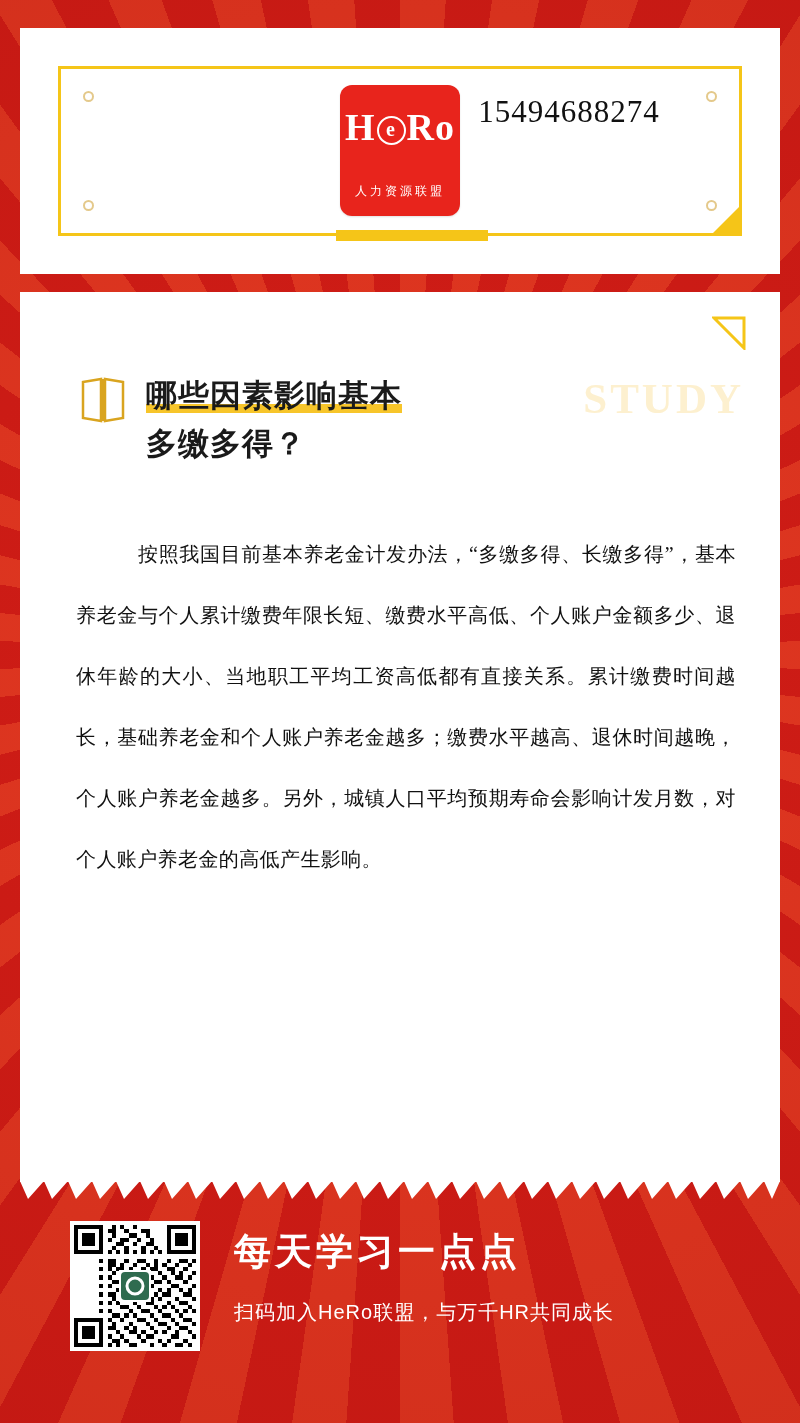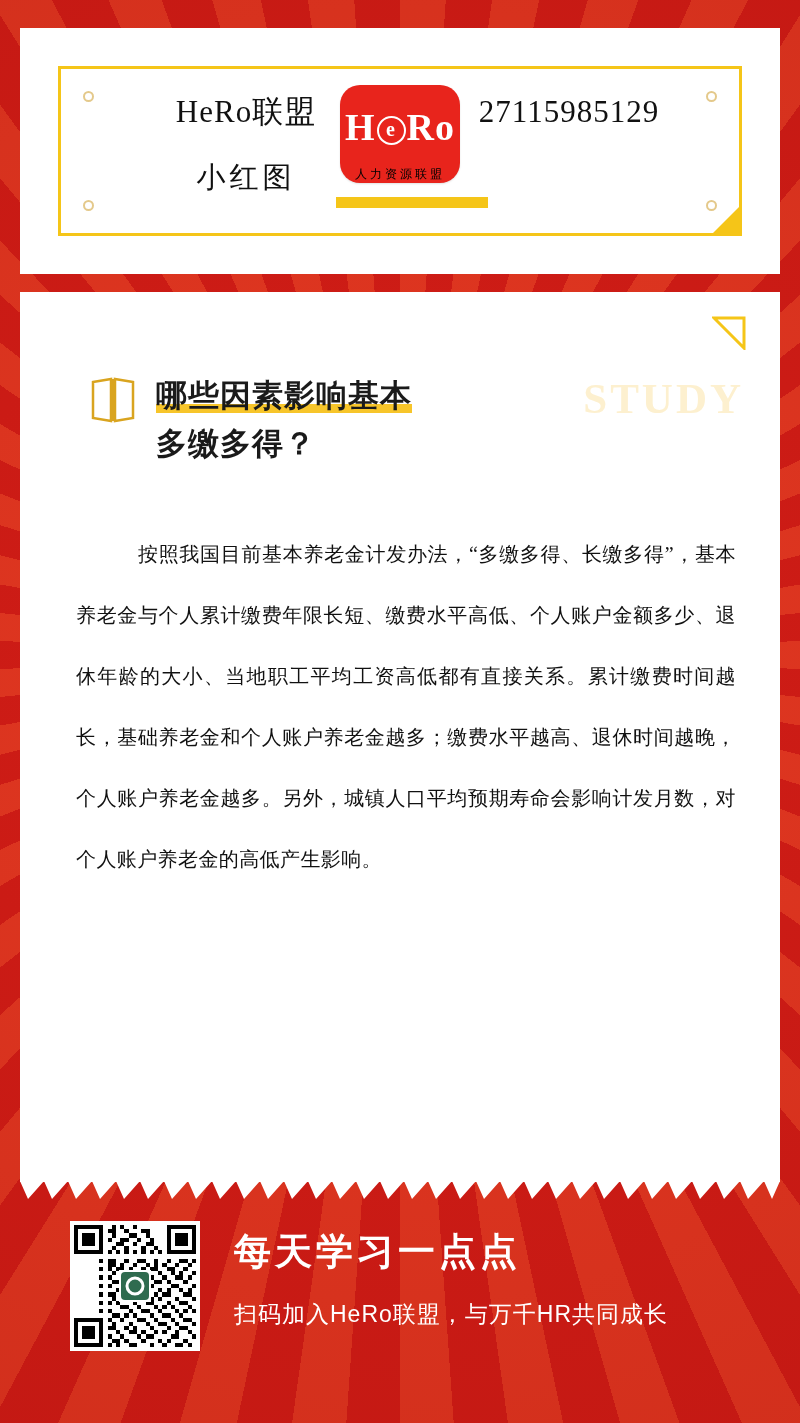--- a/index.html
+++ b/index.html
@@ -111,23 +111,23 @@
   .logo-wrap {
     position: absolute;
     left: 50%;
     top: 16px;
     transform: translateX(-50%);
     width: 128px;
     text-align: center;
   }
   .logo-badge {
     width: 120px;
-    height: 98px;
+    height: 131px;
     margin: 0 auto;
-    border-radius: 20px;
+    border-radius: 12px;
     background: #e8241c;
     position: relative;
     box-shadow: 0 1px 2px rgba(0,0,0,0.12);
   }
   .logo-hero {
     position: absolute;
     left: 0; right: 0;
     top: 22px;
     color: #ffffff;
     font-family: "Liberation Serif", serif;
@@ -144,22 +144,22 @@
     height: 25px;
     line-height: 23px;
     font-size: 20px;
     text-align: center;
     vertical-align: 4px;
     margin: 0 1px;
   }
   .logo-sub {
     position: absolute;
     left: 0; right: 0;
-    bottom: 0;
-    color: #000000;
+    bottom: 16px;
+    color: #ffffff;
     font-size: 12px;
     letter-spacing: 3px;
     font-family: "Liberation Sans", sans-serif;
     text-align: center;
   }
   .logo-underline {
     width: 152px;
     height: 11px;
     background: #f5c518;
     margin: 14px auto 0;
@@ -198,21 +198,21 @@
     top: 82px;
     font-family: Liberation Serif, serif;
     font-weight: bold;
     font-size: 43px;
     letter-spacing: 3px;
     color: #fdf0cf;
   }
 
   .title-block {
     position: absolute;
-    left: 70px;
+    left: 60px;
     top: 80px;
     width: 560px;
   }
   .book-icon {
     position: absolute;
     left: 0;
     top: 4px;
     width: 46px;
     height: 48px;
   }
@@ -316,56 +316,52 @@
     font-weight: bold;
     font-size: 37px;
     color: #ffffff;
     letter-spacing: 4px;
     line-height: 54px;
     white-space: nowrap;
   }
   .footer-sub {
     margin-top: 20px;
     font-family: "Liberation Sans", sans-serif;
-    font-size: 23px;
+    font-size: 20px;
     color: #ffffff;
     letter-spacing: 1px;
     white-space: nowrap;
   }
 </style>
 </head>
 <body>
 
 <div class="poster">
 
   <div class="rays"></div>
   <div class="rays-fade"></div>
 
   <div class="header-card">
     <div class="header-inner">
       <span class="corner-dot cd-tl"></span>
       <span class="corner-dot cd-tr"></span>
       <span class="corner-dot cd-bl"></span>
       <span class="corner-dot cd-br"></span>
 
-      <div class="hdr-left">
-        <div class="hdr-line1">HeRo联盟</div>
-        <div class="hdr-line2">小红图</div>
-      </div>
 
       <div class="logo-wrap">
         <div class="logo-badge">
           <div class="logo-hero"><span>H</span><span class="e-circ">e</span><span>Ro</span></div>
           <div class="logo-sub">人力资源联盟</div>
         </div>
         <div class="logo-underline"></div>
       </div>
 
       <div class="hdr-right">
-        <div class="hdr-line1">27115985129</div>
+        <div class="hdr-line1">15494688274</div>
       </div>
 
       <div class="fold-corner"></div>
     </div>
   </div>
 
   <div class="body-card">
 
     <div class="body-fold">
       <svg width="34" height="34" viewBox="0 0 34 34">

